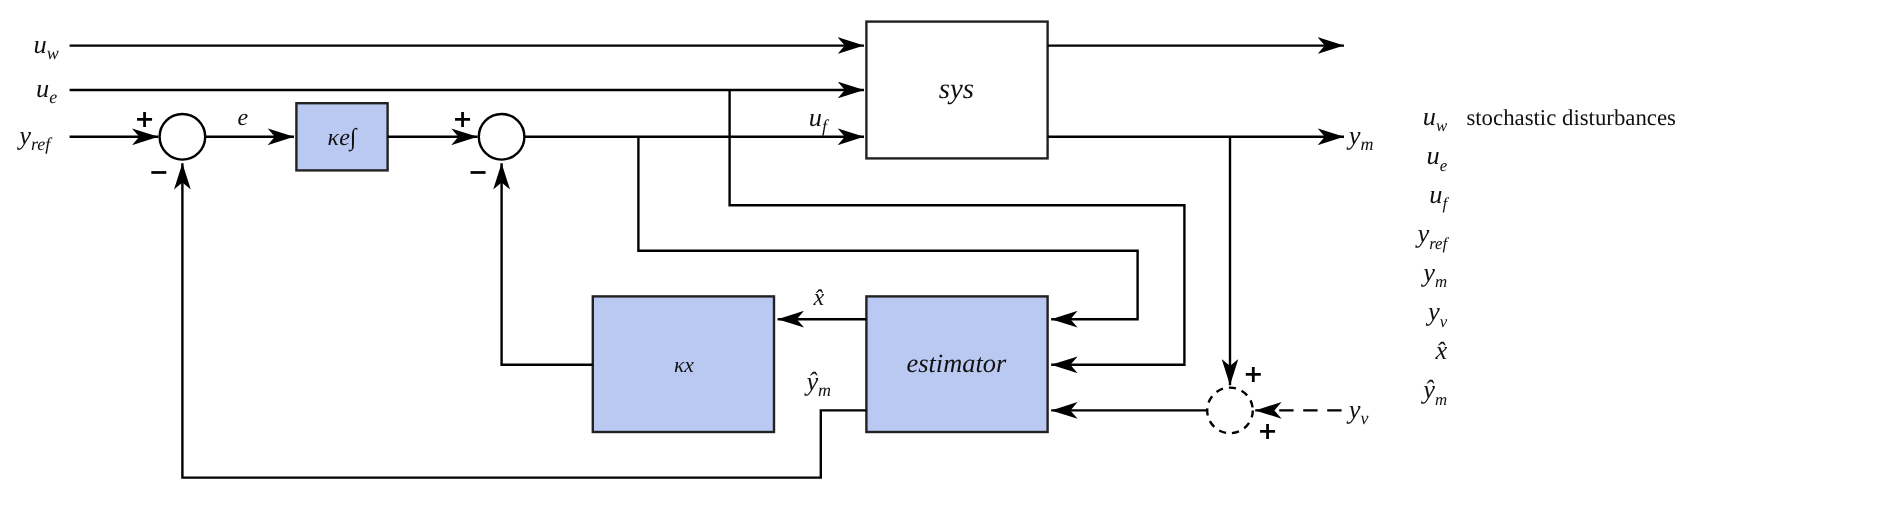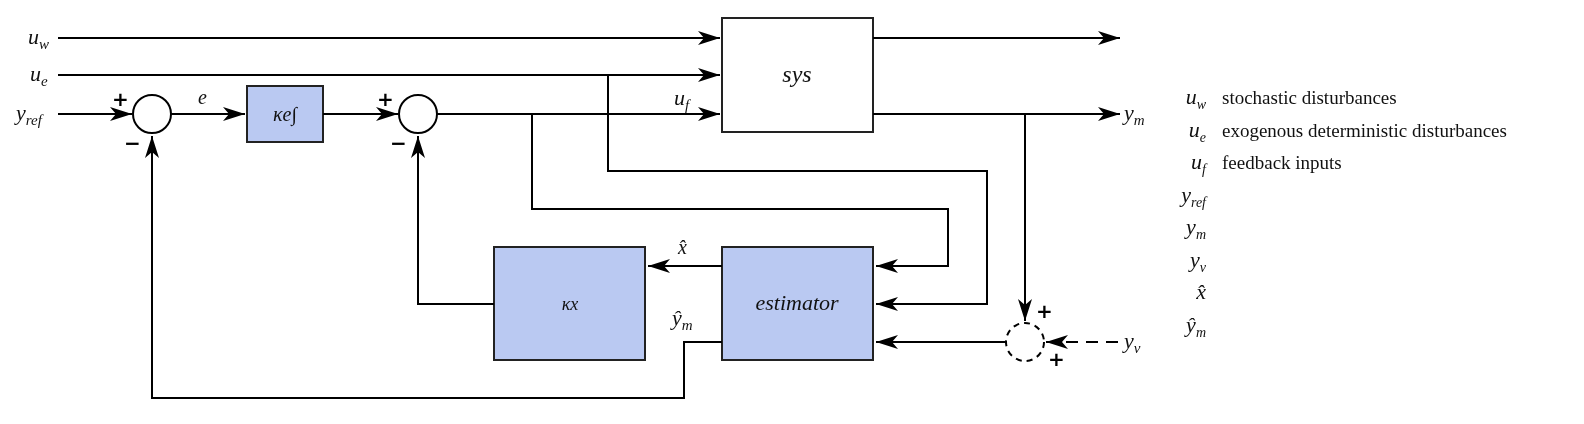--- a/index.html
+++ b/index.html
@@ -118,25 +118,23 @@
   </g>
 </svg>
 
 <div class="legend" id="legend">
     <div class="legend-row">
       <span class="legend-sym"><span>u</span><sub>w</sub></span>
       <span class="legend-desc">stochastic disturbances</span>
     </div>
     <div class="legend-row">
       <span class="legend-sym"><span>u</span><sub>e</sub></span>
-      <span class="legend-desc">exogenous deterministic disturbances</span>
     </div>
     <div class="legend-row">
       <span class="legend-sym"><span>u</span><sub>f</sub></span>
-      <span class="legend-desc">feedback inputs</span>
     </div>
     <div class="legend-row">
       <span class="legend-sym"><span>y</span><sub>ref</sub></span>
     </div>
     <div class="legend-row">
       <span class="legend-sym"><span>y</span><sub>m</sub></span>
     </div>
     <div class="legend-row">
       <span class="legend-sym"><span>y</span><sub>v</sub></span>
     </div>

